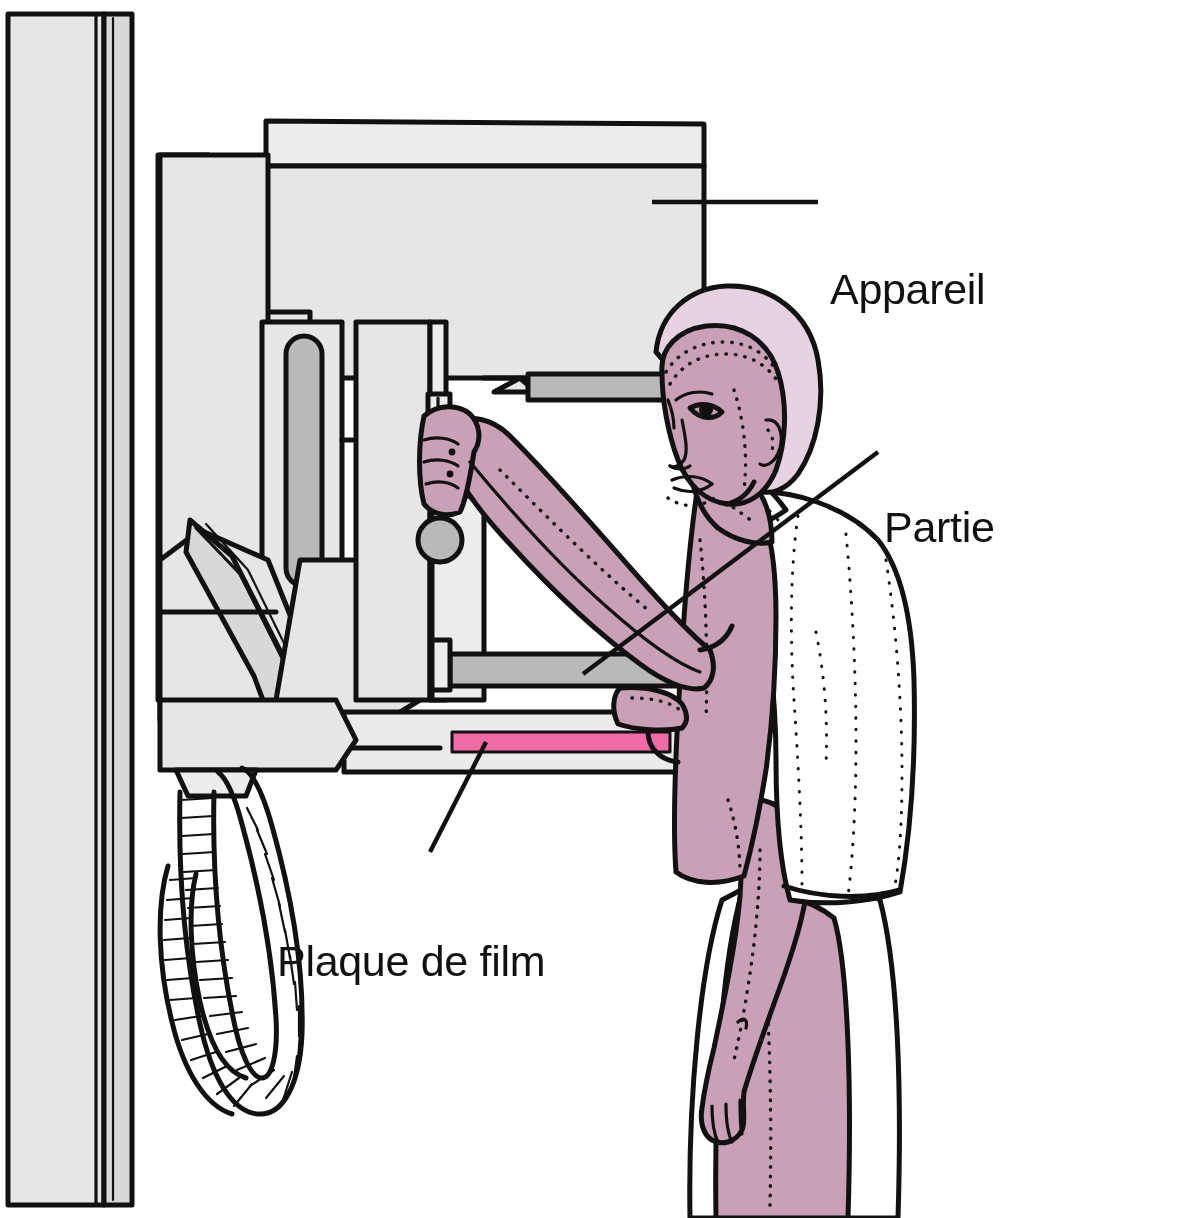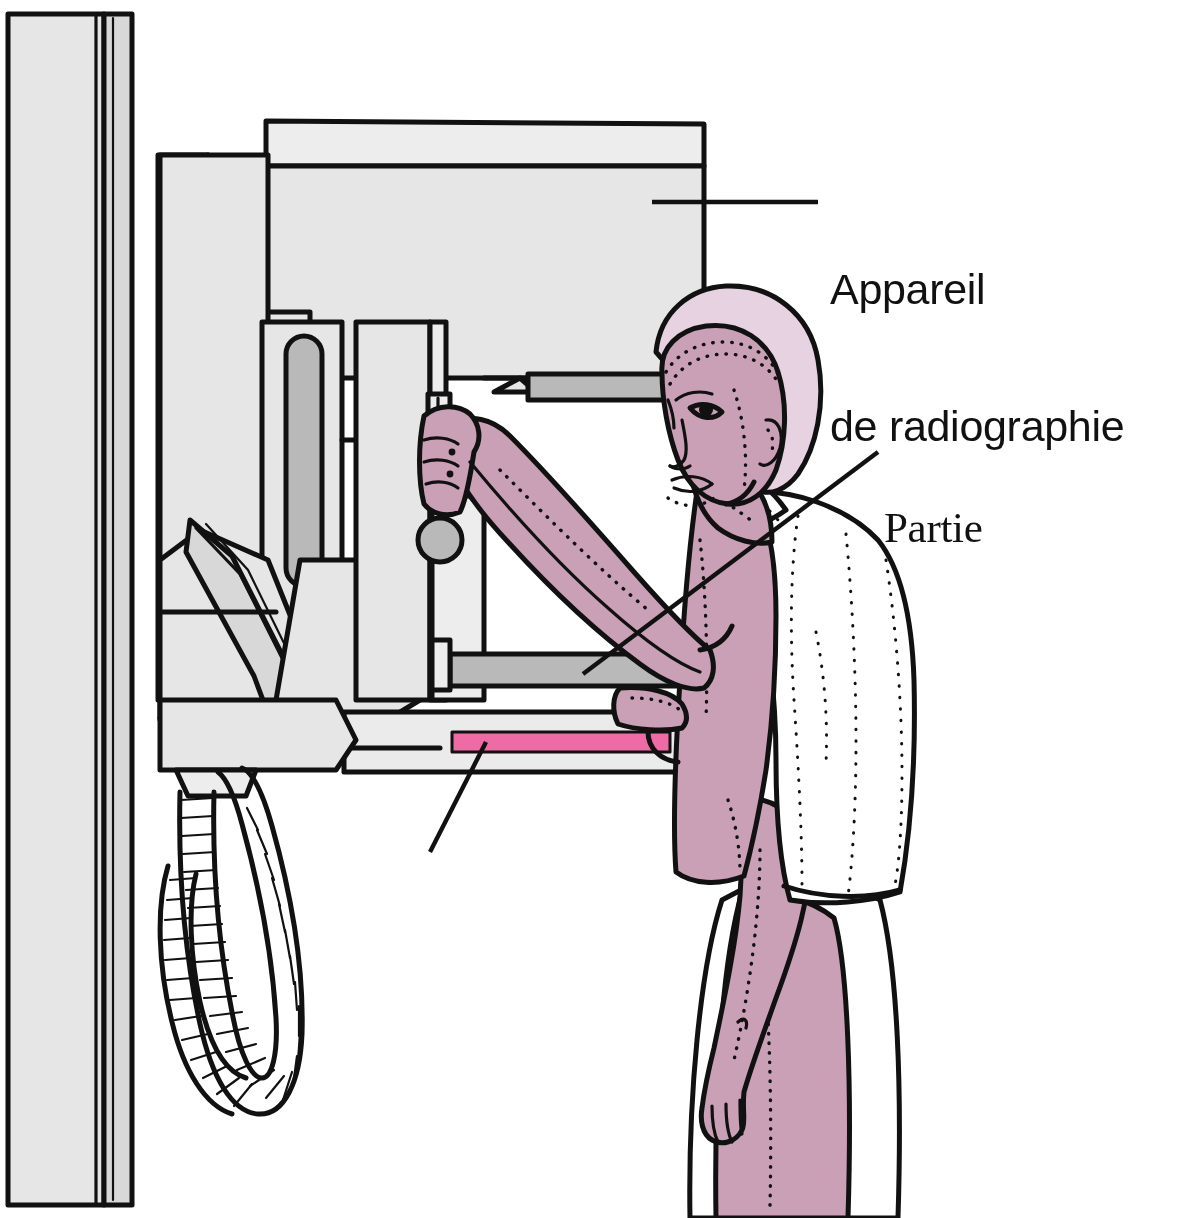--- a/index.html
+++ b/index.html
@@ -13,21 +13,21 @@
   .lbl{
     position:absolute;
     font-family:"Liberation Sans", sans-serif;
     font-size:43px;
     line-height:1.06;
     color:#111111;
     white-space:pre;
     letter-spacing:-0.3px;
   }
   #label-machine{left:830px;top:176px;}
-  #label-plastic{left:884px;top:414px;font-family:Liberation Serif, serif;}
+  #label-plastic{left:884px;top:414px;}
   #label-film{left:277px;top:848px;}
 </style>
 </head>
 <body>
 
 <svg id="figure" viewBox="0 0 1200 1218" xmlns="http://www.w3.org/2000/svg">
 
   <defs>
     <style>
       .ol{fill:none;stroke:#111;stroke-width:5;stroke-linejoin:round;stroke-linecap:round;}
@@ -390,21 +390,21 @@
 
   <g>
     <line class="leader" id="leader-machine" x1="652" y1="202" x2="818" y2="202"></line>
     <line class="leader" id="leader-plastic" x1="583" y1="674" x2="878" y2="452"></line>
     <line class="leader" id="leader-film" x1="486" y1="742" x2="430" y2="852"></line>
   </g>
 </svg>
 
 <div class="lbl" id="label-machine">
   <div>Appareil</div>
-  <div>de radiographie</div>
 </div>
 
 <div class="lbl" id="label-plastic">
   <div>Partie</div>
 </div>
 
 <div class="lbl" id="label-film">
+  <div>Plaque de film</div>
 </div>
 
 </body></html>

